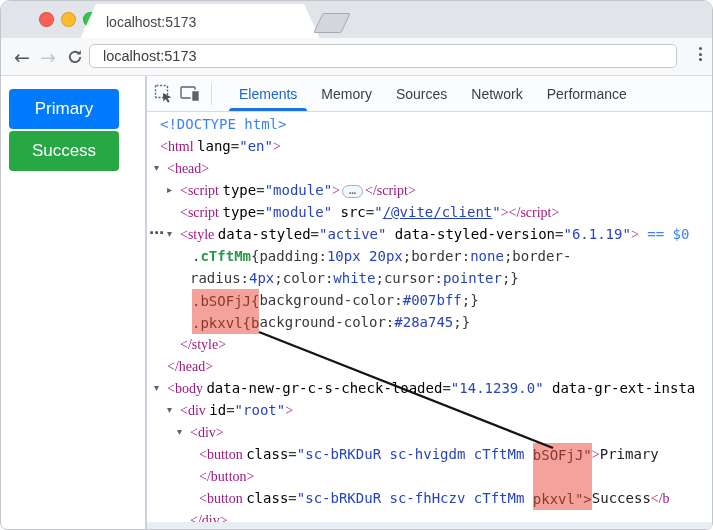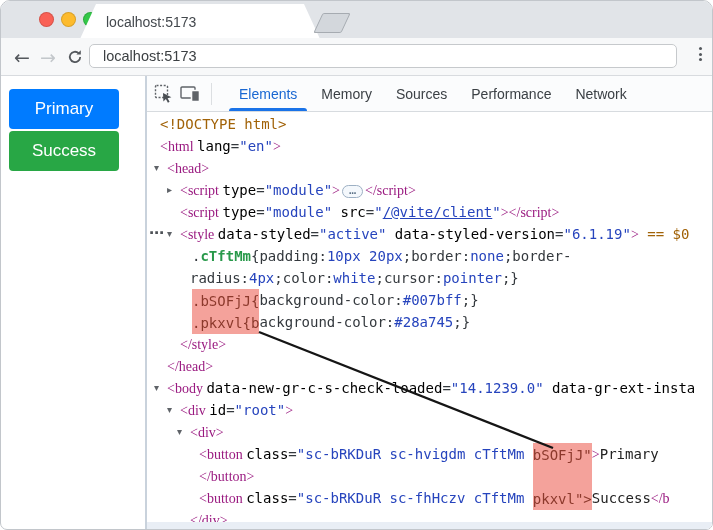--- a/index.html
+++ b/index.html
@@ -38,21 +38,21 @@
   .dt-tab.active{color:#1967d2;font-weight:500;}
   .dt-tab.active::after{content:"";position:absolute;left:-10px;right:-10px;bottom:0;height:3px;
     background:var(--accent,#1a73e8);border-radius:3px 3px 0 0;}
   .code{position:absolute;top:35px;left:0;right:0;bottom:0;padding-top:2px;white-space:pre;
     font-family:"DejaVu Sans Mono","Liberation Mono",monospace;font-size:14px;line-height:22px;color:#33383d;}
   .cl{position:relative;height:22px;}
   .marker{position:absolute;top:0;font-family:"DejaVu Sans",sans-serif;font-size:10px;color:#5f6368;line-height:22px;}
   .gutter{position:absolute;left:2px;top:0;font-family:"DejaVu Sans",sans-serif;font-size:15px;font-weight:bold;
     color:#4d5156;line-height:21px;}
   .t{color:#9a1a80;font-family:Liberation Serif, serif;} .a{color:#000000;} .v{color:#2644bd;} .d{color:#33383d;}
-  .g{color:#a16207;} .grn{color:#28994a;font-weight:bold;} .x{color:#222;}
+  .g{color:#3b82f6;} .grn{color:#28994a;font-weight:bold;} .x{color:#222;}
   .h{color:#8c392c;background:var(--hl,#f4a29b);padding-top:3.5px;padding-bottom:3.5px;}
   .hp{background:var(--hl,#f4a29b);padding-top:3.5px;padding-bottom:3.5px;}
   .link{color:#2644bd;text-decoration:underline;}
   .pill{display:inline-block;box-sizing:border-box;width:21px;height:13px;border:1px solid #9db0c4;border-radius:7px;
     background:#f4f8fc;color:#5a7086;font-size:12px;line-height:9px;text-align:center;vertical-align:1px;margin:0 2px;}
   .hscroll{position:absolute;left:0;right:0;bottom:0;height:7px;background:#e9eef5;}
   .anno{position:absolute;inset:0;z-index:9;pointer-events:none;}
   .anno line{stroke:var(--anno,#151515);stroke-width:2.4;}
 </style>
 </head>
@@ -108,22 +108,22 @@
         <svg width="21" height="19" viewBox="0 0 21 19">
           <rect x="1" y="3" width="14" height="11" rx="1" fill="none" stroke="#5f6368" stroke-width="1.4"></rect>
           <rect x="11.5" y="6.5" width="8" height="11" rx="1" fill="#5f6368" stroke="#fbfcfd" stroke-width="1.6"></rect>
         </svg>
       </span>
       <span class="sep"></span>
       <div class="dt-tabs">
           <span class="dt-tab active">Elements</span>
           <span class="dt-tab">Memory</span>
           <span class="dt-tab">Sources</span>
+          <span class="dt-tab">Network</span>
           <span class="dt-tab">Performance</span>
-          <span class="dt-tab">Network</span>
         </div>
     </div>
     <div class="code"><div class="cl"><span style="margin-left: 13px;"><span class="g">&lt;!DOCTYPE html&gt;</span></span></div><div class="cl"><span style="margin-left: 13px;"><span class="t">&lt;html </span><span class="a">lang</span><span class="d">=</span><span class="v">"en"</span><span class="t">&gt;</span></span></div><div class="cl"><span class="marker" style="left: 7px;">▾</span><span style="margin-left: 20px;"><span class="t">&lt;head&gt;</span></span></div><div class="cl"><span class="marker" style="left: 20px;">▸</span><span style="margin-left: 33px;"><span class="t">&lt;script </span><span class="a">type</span><span class="d">=</span><span class="v">"module"</span><span class="t">&gt;</span><span class="pill">…</span><span class="t">&lt;/script&gt;</span></span></div><div class="cl"><span style="margin-left: 33px;"><span class="t">&lt;script </span><span class="a">type</span><span class="d">=</span><span class="v">"module" </span><span class="a">src</span><span class="d">=</span><span class="v">"</span><span class="link">/@vite/client</span><span class="v">"</span><span class="t">&gt;&lt;/script&gt;</span></span></div><div class="cl"><span class="gutter">⋯</span><span class="marker" style="left: 20px;">▾</span><span style="margin-left: 33px;"><span class="t">&lt;style </span><span class="a">data-styled</span><span class="d">=</span><span class="v">"active"</span><span class="a"> data-styled-version</span><span class="d">=</span><span class="v">"6.1.19"</span><span class="t">&gt;</span><span class="g"> == $0</span></span></div><div class="cl"><span style="margin-left: 45px;"><span class="d">.</span><span class="grn">cTftMm</span><span class="d">{padding:</span><span class="v">10px 20px</span><span class="d">;border:</span><span class="v">none</span><span class="d">;border-</span></span></div><div class="cl"><span style="margin-left: 43px;"><span class="d">radius:</span><span class="v">4px</span><span class="d">;color:</span><span class="v">white</span><span class="d">;cursor:</span><span class="v">pointer</span><span class="d">;}</span></span></div><div class="cl"><span style="margin-left: 45px;"><span class="h">.bSOFjJ{</span><span class="d">background-color:</span><span class="v">#007bff</span><span class="d">;}</span></span></div><div class="cl"><span style="margin-left: 45px;"><span class="h">.pkxvl{b</span><span class="d">ackground-color:</span><span class="v">#28a745</span><span class="d">;}</span></span></div><div class="cl"><span style="margin-left: 33px;"><span class="t">&lt;/style&gt;</span></span></div><div class="cl"><span style="margin-left: 20px;"><span class="t">&lt;/head&gt;</span></span></div><div class="cl"><span class="marker" style="left: 7px;">▾</span><span style="margin-left: 20px;"><span class="t">&lt;body </span><span class="a">data-new-gr-c-s-check-loaded</span><span class="d">=</span><span class="v">"14.1239.0"</span><span class="a"> data-gr-ext-insta</span></span></div><div class="cl"><span class="marker" style="left: 20px;">▾</span><span style="margin-left: 33px;"><span class="t">&lt;div </span><span class="a">id</span><span class="d">=</span><span class="v">"root"</span><span class="t">&gt;</span></span></div><div class="cl"><span class="marker" style="left: 30px;">▾</span><span style="margin-left: 43px;"><span class="t">&lt;div&gt;</span></span></div><div class="cl"><span style="margin-left: 52px;"><span class="t">&lt;button </span><span class="a">class</span><span class="d">=</span><span class="v">"sc-bRKDuR sc-hvigdm cTftMm </span><span class="h">bSOFjJ"</span><span class="t">&gt;</span><span class="x">Primary</span></span></div><div class="cl"><span style="margin-left: 52px;"><span class="t">&lt;/button&gt;</span><span class="d">                                 </span><span class="hp">       </span></span></div><div class="cl"><span style="margin-left: 52px;"><span class="t">&lt;button </span><span class="a">class</span><span class="d">=</span><span class="v">"sc-bRKDuR sc-fhHczv cTftMm </span><span class="h">pkxvl"&gt;</span><span class="x">Success</span><span class="t">&lt;/b</span></span></div><div class="cl"><span style="margin-left: 43px;"><span class="t">&lt;/div&gt;</span></span></div></div>
     <div class="hscroll"></div>
   </div>
 
   <svg class="anno" width="713" height="530">
     <line x1="258" y1="331" x2="552" y2="447"></line>
   </svg>
 

